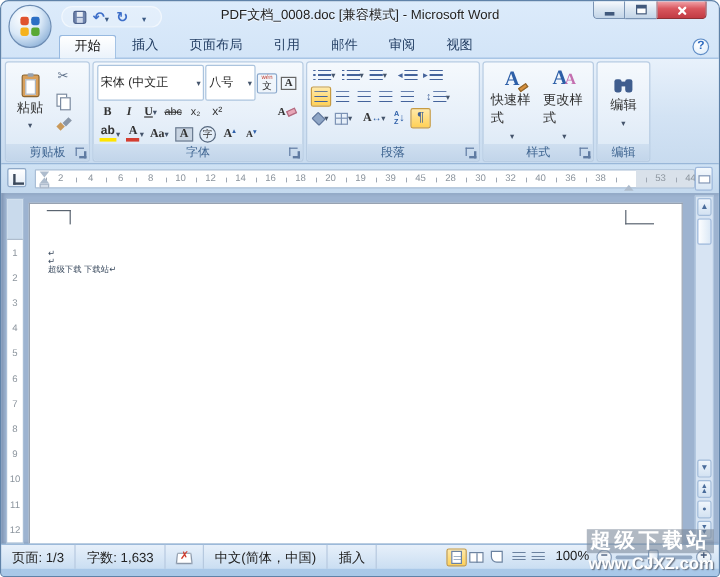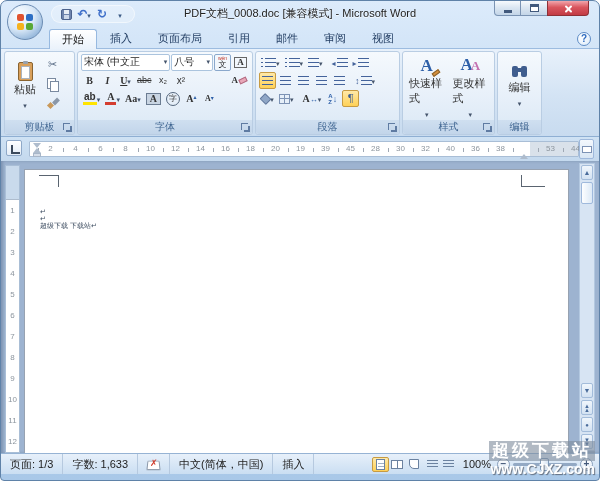--- a/index.html
+++ b/index.html
@@ -86,22 +86,22 @@
   .i-copy{position:relative;width:11px;height:12px;}
   .i-copy::before,.i-copy::after{content:"";position:absolute;width:7px;height:9px;background:#fff;border:1px solid #7a8aa0;}
   .i-copy::before{left:0;top:0;} .i-copy::after{left:3px;top:3px;}
   .i-brush{position:relative;width:12px;height:12px;}
   .i-brush::before{content:"";position:absolute;left:1px;bottom:1px;width:5px;height:5px;background:#c9995a;transform:rotate(45deg);}
   .i-brush::after{content:"";position:absolute;right:1px;top:1px;width:4px;height:7px;background:#8a97a8;transform:rotate(45deg);}
   
   .g-font{width:176px;}
   .g-font .g-body{display:flex;flex-direction:column;gap:1px;}
   .frow{display:flex;align-items:center;gap:1px;}
-  .select{display:flex;background:#fff;border:1px solid #abc4de;border-radius:2px;
-    height:17px;font-size:10px;color:#222;padding:0 2px;}
+  .select{display:flex;align-items:center;background:#fff;border:1px solid #abc4de;border-radius:2px;
+    height:30px;font-size:10px;color:#222;padding:0 2px;}
   .select .val{flex:1;white-space:nowrap;overflow:hidden;}
   .sel-font{width:90px;} .sel-size{width:42px;}
   .phon{display:inline-flex;flex-direction:column;align-items:center;line-height:1;border:1px solid #8aa8cc;}
   .phon .ruby{font-size:5px;color:#c0392b;} .phon .main{font-size:8px;color:#222;}
   .boxA{border:1px solid #666;padding:0 2px;font-size:9px;}
   .u-line{text-decoration:underline;} .s-line{text-decoration:line-through;font-size:9px;}
   .hl-ab{border-bottom:3px solid #ffe400;padding:0 1px;font-weight:bold;}
   .fc-A{border-bottom:3px solid #d43d30;padding:0 2px;font-weight:bold;font-family:"Liberation Serif",serif;}
   .shadeA{border:1px solid #6b7c92;background:#c8d4e2;padding:0 3px;font-family:"Liberation Serif",serif;font-weight:bold;}
   .encl{width:14px;height:14px;border:1px solid #55677e;border-radius:50%;font-size:8px;line-height:12px;text-align:center;}

